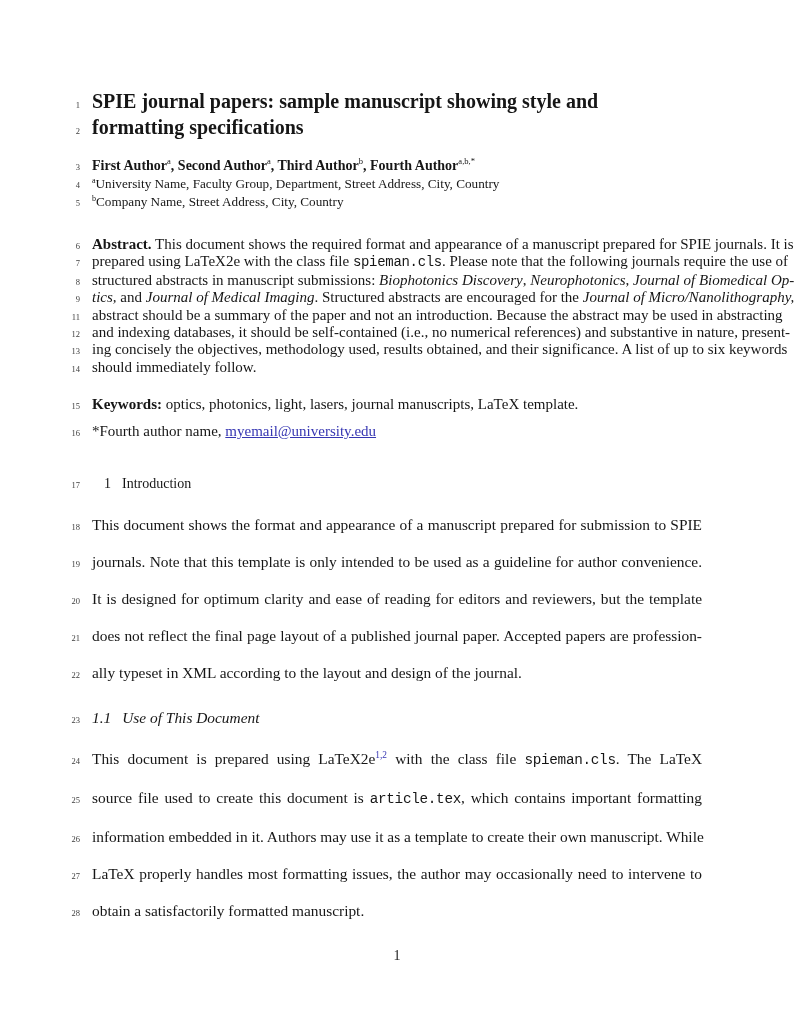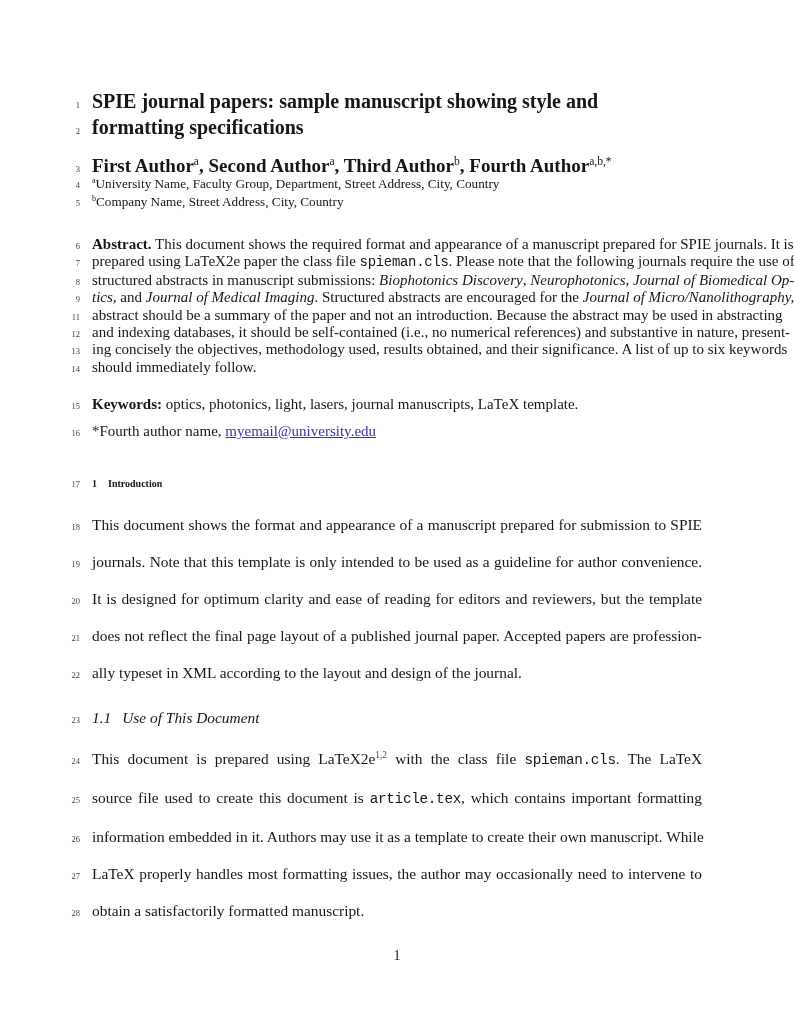--- a/index.html
+++ b/index.html
@@ -10,28 +10,28 @@
   }
   .page{position:absolute;inset:0;background:#ffffff;}
   .doc{position:absolute;left:58px;top:88px;width:652px;}
   .row{display:flex;align-items:baseline;}
   .num{flex:0 0 22px;text-align:right;padding-right:12px;font-size:8.5px;color:#3d3d3d;}
   .txt{width:610px;white-space:nowrap;}
   .just{text-align:justify;text-align-last:justify;}
 
   .k-title .txt{font-size:20px;font-weight:700;line-height:26px;}
   .k-author{margin-top:16px;}
-  .k-author .txt{font-size:19px;font-weight:700;line-height:19px;}
+  .k-author .txt{font-size:14px;font-weight:700;line-height:19px;}
   .k-affil .txt{font-size:13.2px;line-height:17.5px;}
   .k-abs .txt,.k-kw .txt,.k-note .txt{font-size:15px;line-height:17.4px;}
   .k-affil + .k-abs{margin-top:26px;}
   .k-abs + .k-kw{margin-top:20px;}
   .k-kw + .k-note{margin-top:9px;}
   .k-note + .k-sec{margin-top:34px;}
-  .k-sec .txt{font-size:10px;font-weight:700;line-height:20px;}
+  .k-sec .txt{font-size:14px;font-weight:400;line-height:20px;margin-left:12px;}
   .k-sec + .k-body{margin-top:12px;}
   .k-body .txt{font-size:15.4px;line-height:37px;}
   .k-body + .k-subsec{margin-top:17px;}
   .k-subsec .txt{font-size:15.4px;font-style:italic;line-height:20px;}
   .k-subsec + .k-body{margin-top:12px;}
 
   .s-b{font-weight:700;}
   .s-i{font-style:italic;font-family:Liberation Serif, serif;}
   .s-m{font-family:"Liberation Mono",monospace;font-size:0.93em;letter-spacing:-0.02em;}
   .s-sup{vertical-align:super;font-size:61%;font-weight:400;line-height:0;}
@@ -64,21 +64,21 @@
       <div class="row k-affil">
         <span class="num">5</span>
         <div class="txt"><span class="s-sup">b</span><span class="s-r">Company Name, Street Address, City, Country</span></div>
       </div>
       <div class="row k-abs">
         <span class="num">6</span>
         <div class="txt just"><span class="s-b">Abstract.</span><span class="s-r"> This document shows the required format and appearance of a manuscript prepared for SPIE journals. It is</span></div>
       </div>
       <div class="row k-abs">
         <span class="num">7</span>
-        <div class="txt just"><span class="s-r">prepared using LaTeX2e paper the class file </span><span class="s-m">spieman.cls</span><span class="s-r">. Please note that the following journals require the use of</span></div>
+        <div class="txt just"><span class="s-r">prepared using LaTeX2e with the class file </span><span class="s-m">spieman.cls</span><span class="s-r">. Please note that the following journals require the use of</span></div>
       </div>
       <div class="row k-abs">
         <span class="num">8</span>
         <div class="txt just"><span class="s-r">structured abstracts in manuscript submissions: </span><span class="s-i">Biophotonics Discovery</span><span class="s-r">, </span><span class="s-i">Neurophotonics</span><span class="s-r">, </span><span class="s-i">Journal of Biomedical Op-</span></div>
       </div>
       <div class="row k-abs">
         <span class="num">9</span>
         <div class="txt just"><span class="s-i">tics,</span><span class="s-r"> and </span><span class="s-i">Journal of Medical Imaging</span><span class="s-r">. Structured abstracts are encouraged for the </span><span class="s-i">Journal of Micro/Nanolithography,</span></div>
       </div>
       <div class="row k-abs">

